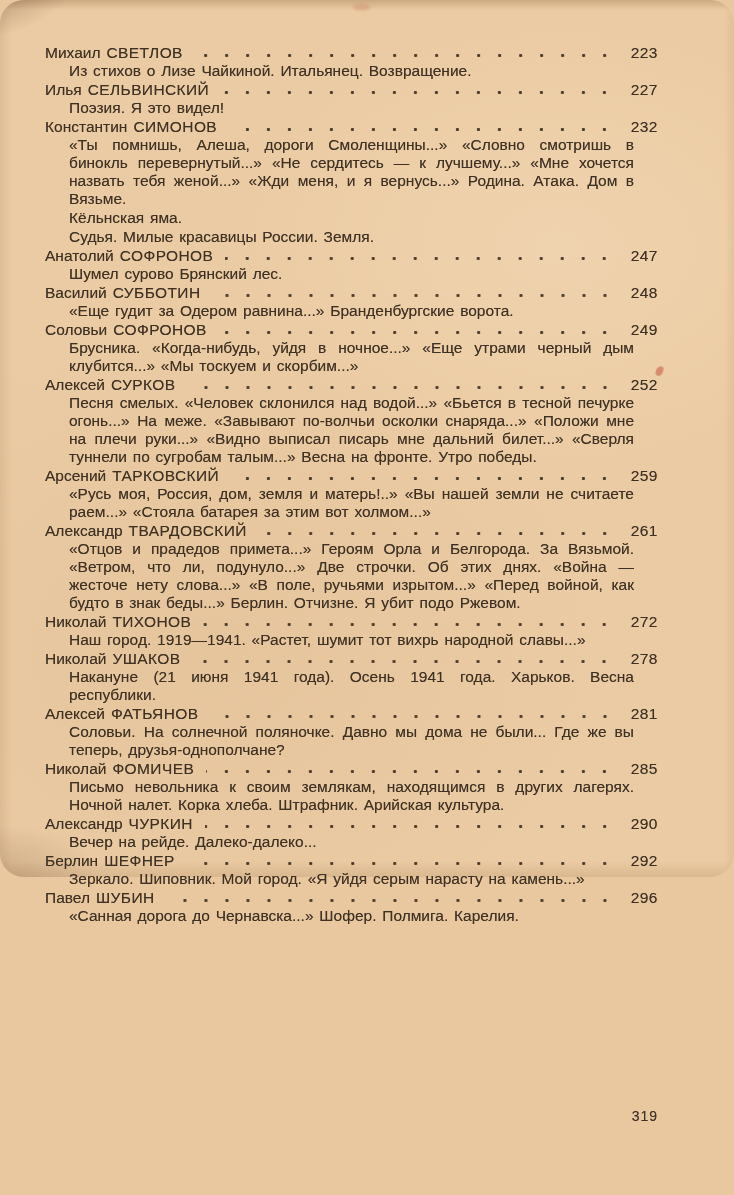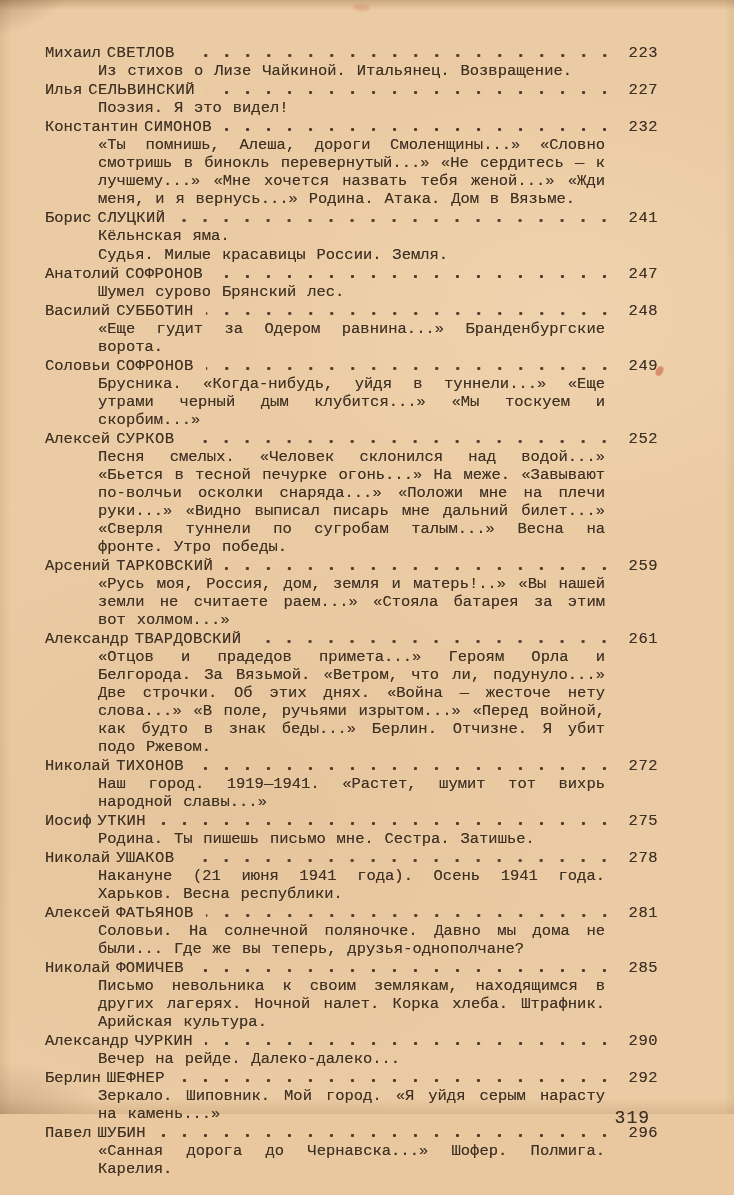--- a/index.html
+++ b/index.html
@@ -6,33 +6,34 @@
     margin: 0;
     padding: 0;
     width: 734px;
     height: 1195px;
     overflow: hidden;
     background: #e9c8a0;
   }
   .page {
     position: relative;
     width: 734px;
-    height: 1114px;
-    font-family: Liberation Mono, monospace;
+    height: 877px;
+    font-family: Liberation Sans, sans-serif;
     color: #3e3124;
     background:
       radial-gradient(150px 95px at -30px -30px, rgba(80,50,28,.55), rgba(80,50,28,0) 72%),
       linear-gradient(180deg, rgba(128,88,48,.30), rgba(128,88,48,0) 10px),
       linear-gradient(0deg, rgba(128,88,48,.16), rgba(128,88,48,0) 16px),
       linear-gradient(90deg, rgba(128,88,48,.12), rgba(128,88,48,0) 12px),
       linear-gradient(270deg, rgba(128,88,48,.10), rgba(128,88,48,0) 10px),
       radial-gradient(130px 70px at 0% 100%, rgba(95,62,35,.22), rgba(95,62,35,0) 75%),
       radial-gradient(430px 300px at 76% 28%, rgba(255,240,214,.22), rgba(255,240,214,0) 75%),
       radial-gradient(520px 420px at 28% 74%, rgba(210,175,135,.22), rgba(210,175,135,0) 78%),
       #ebcba3;
+    border-radius: 24px;
   }
   .content {
     position: absolute;
     left: 45px;
     top: 44px;
     width: 613px;
     font-size: 15.5px;
     line-height: 18px;
     text-shadow: 0 0 .4px rgba(62,49,36,.55);
   }
@@ -52,29 +53,29 @@
     background-size: 21px 5px;
     background-repeat: repeat-x;
     background-position: right 0 bottom 0;
   }
   .pagenum {
     min-width: 30px;
     text-align: right;
     letter-spacing: .5px;
   }
   .works {
-    margin: 0 53px;
+    margin: 0 24px;
     text-align: justify;
     word-spacing: 1.5px;
   }
   .folio {
     position: absolute;
     top: 1108px;
-    right: 84px;
-    font-size: 18px;
+    right: 76px;
+    font-size: 14px;
     letter-spacing: 1px;
     text-shadow: 0 0 .4px rgba(62,49,36,.55);
   }
   .stain { position: absolute; pointer-events: none; }
   .stain-1 {
     left: 656px; top: 366px; width: 7px; height: 10px;
     background: rgba(196,74,52,.5);
     border-radius: 60% 40% 55% 45%;
     transform: rotate(18deg);
     filter: blur(.5px);
@@ -115,26 +116,20 @@
     <div class="author-row">
       <span class="given">Константин</span>
       <span class="surname">СИМОНОВ</span>
       <span class="leader"></span>
       <span class="pagenum">232</span>
     </div>
     <div class="works">«Ты помнишь, Алеша, дороги Смоленщины...» «Словно смотришь в бинокль перевернутый...» «Не сердитесь — к лучшему...» «Мне хочется назвать тебя женой...» «Жди меня, и я вернусь...» Родина. Атака. Дом в Вязьме.</div>
   </div>
 
   <div class="entry">
-    <div class="author-row">
-      <span class="given">Борис</span>
-      <span class="surname">СЛУЦКИЙ</span>
-      <span class="leader"></span>
-      <span class="pagenum">241</span>
-    </div>
     <div class="works">Кёльнская яма.</div>
   </div>
 
   <div class="entry">
     <div class="works">Судья. Милые красавицы России. Земля.</div>
   </div>
 
   <div class="entry">
     <div class="author-row">
       <span class="given">Анатолий</span>
@@ -155,21 +150,21 @@
     <div class="works">«Еще гудит за Одером равнина...» Бранденбургские ворота.</div>
   </div>
 
   <div class="entry">
     <div class="author-row">
       <span class="given">Соловьи</span>
       <span class="surname">СОФРОНОВ</span>
       <span class="leader"></span>
       <span class="pagenum">249</span>
     </div>
-    <div class="works">Брусника. «Когда-нибудь, уйдя в туннели...» «Еще утрами черный дым клубится...» «Мы тоскуем и скорбим...»</div>
+    <div class="works">Брусника. «Когда-нибудь, уйдя в ночное...» «Еще утрами черный дым клубится...» «Мы тоскуем и скорбим...»</div>
   </div>
 
   <div class="entry">
     <div class="author-row">
       <span class="given">Алексей</span>
       <span class="surname">СУРКОВ</span>
       <span class="leader"></span>
       <span class="pagenum">252</span>
     </div>
     <div class="works">Песня смелых. «Человек склонился над водой...» «Бьется в тесной печурке огонь...» На меже. «Завывают по-волчьи осколки снаряда...» «Положи мне на плечи руки...» «Видно выписал писарь мне дальний билет...» «Сверля туннели по сугробам талым...» Весна на фронте. Утро победы.</div>
@@ -198,29 +193,20 @@
   <div class="entry">
     <div class="author-row">
       <span class="given">Николай</span>
       <span class="surname">ТИХОНОВ</span>
       <span class="leader"></span>
       <span class="pagenum">272</span>
     </div>
     <div class="works">Наш город. 1919—1941. «Растет, шумит тот вихрь народной славы...»</div>
   </div>
 
-  <div class="entry">
-    <div class="author-row">
-      <span class="given">Иосиф</span>
-      <span class="surname">УТКИН</span>
-      <span class="leader"></span>
-      <span class="pagenum">275</span>
-    </div>
-    <div class="works">Родина. Ты пишешь письмо мне. Сестра. Затишье.</div>
-  </div>
 
   <div class="entry">
     <div class="author-row">
       <span class="given">Николай</span>
       <span class="surname">УШАКОВ</span>
       <span class="leader"></span>
       <span class="pagenum">278</span>
     </div>
     <div class="works">Накануне (21 июня 1941 года). Осень 1941 года. Харьков. Весна республики.</div>
   </div>

